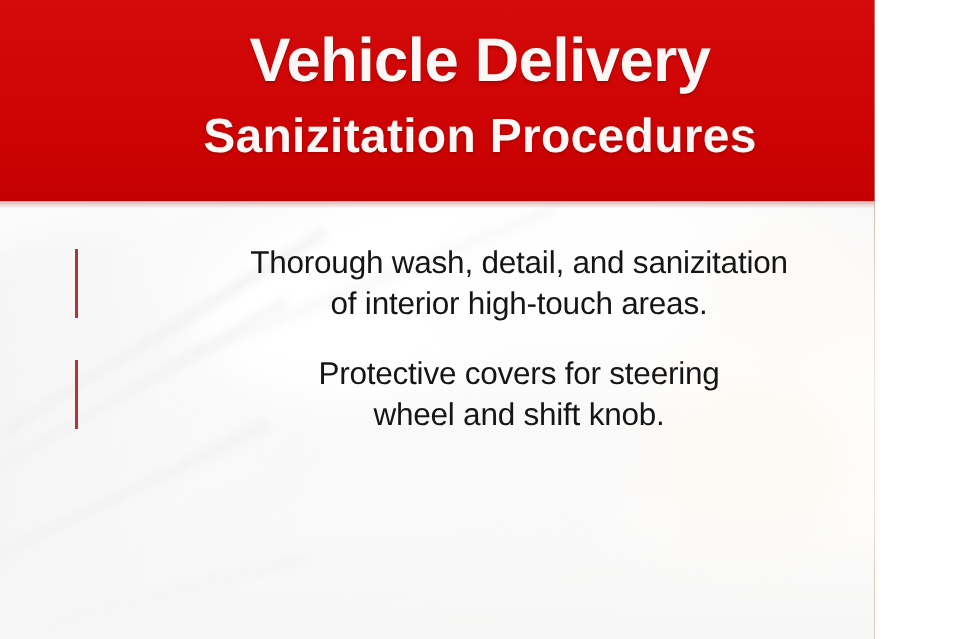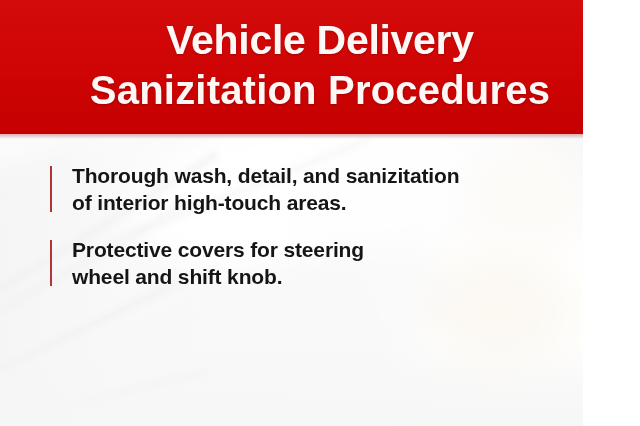--- a/index.html
+++ b/index.html
@@ -9,20 +9,21 @@
   }
   body {
     font-family: "Liberation Sans", sans-serif;
   }
   .poster {
     position: relative;
     width: 583px;
     height: 426px;
     overflow: hidden;
     background: #c2410c;
+    text-align: center;
   }
 
   
   .bg-layer {
     position: absolute;
     inset: 0;
     overflow: hidden;
   }
   .bg-base {
     position: absolute;
@@ -148,21 +149,21 @@
     color: #fdf7f6;
     font-family: "Liberation Sans", sans-serif;
     font-weight: bold;
     font-size: 41px;
     line-height: 50px;
     letter-spacing: -0.3px;
     white-space: nowrap;
     text-shadow: 0 1px 2px rgba(110,0,0,0.45);
   }
   .title-line.line2 {
-    font-size: 40px;
+    font-size: 32px;
     letter-spacing: 0.2px;
   }
 
   
   .bullets {
     position: absolute;
     left: 50px;
     top: 162px;
     width: 570px;
   }
@@ -176,21 +177,21 @@
     position: absolute;
     left: 0;
     top: 4px;
     bottom: 4px;
     width: 2px;
     background: #b03535;
   }
   .bullet-text {
     color: #151515;
     font-family: "Liberation Sans", sans-serif;
-    font-weight: bold;
+    font-weight: normal;
     font-size: 21px;
     line-height: 27px;
     letter-spacing: -0.15px;
     white-space: pre-line;
   }
 </style>
 </head>
 <body>
 
 <div class="poster">

